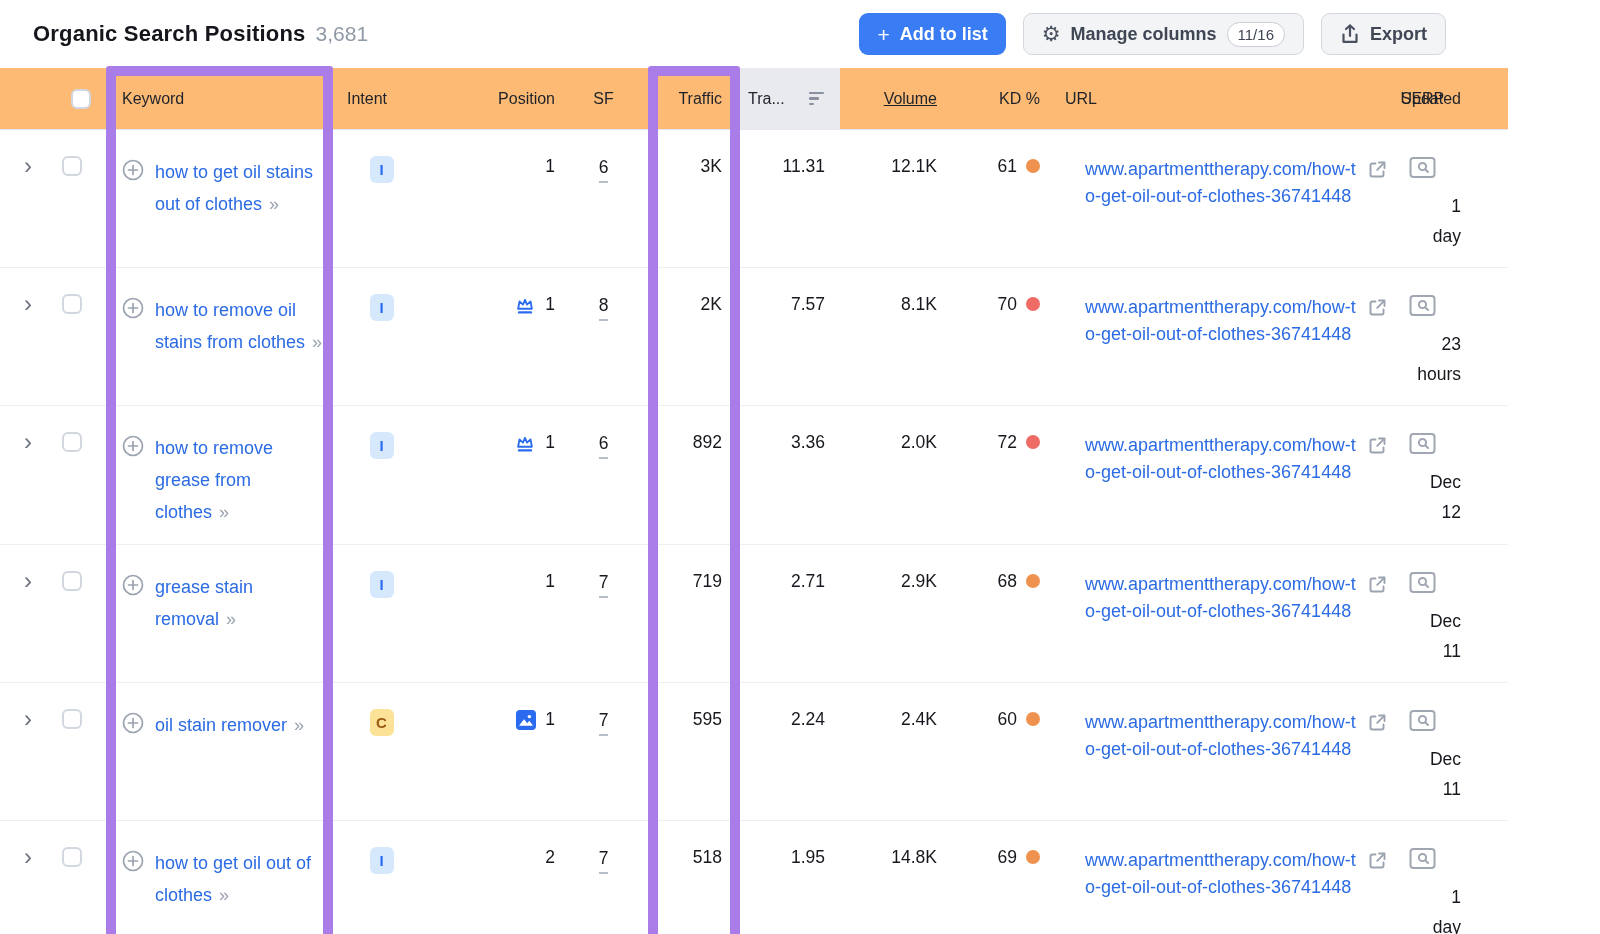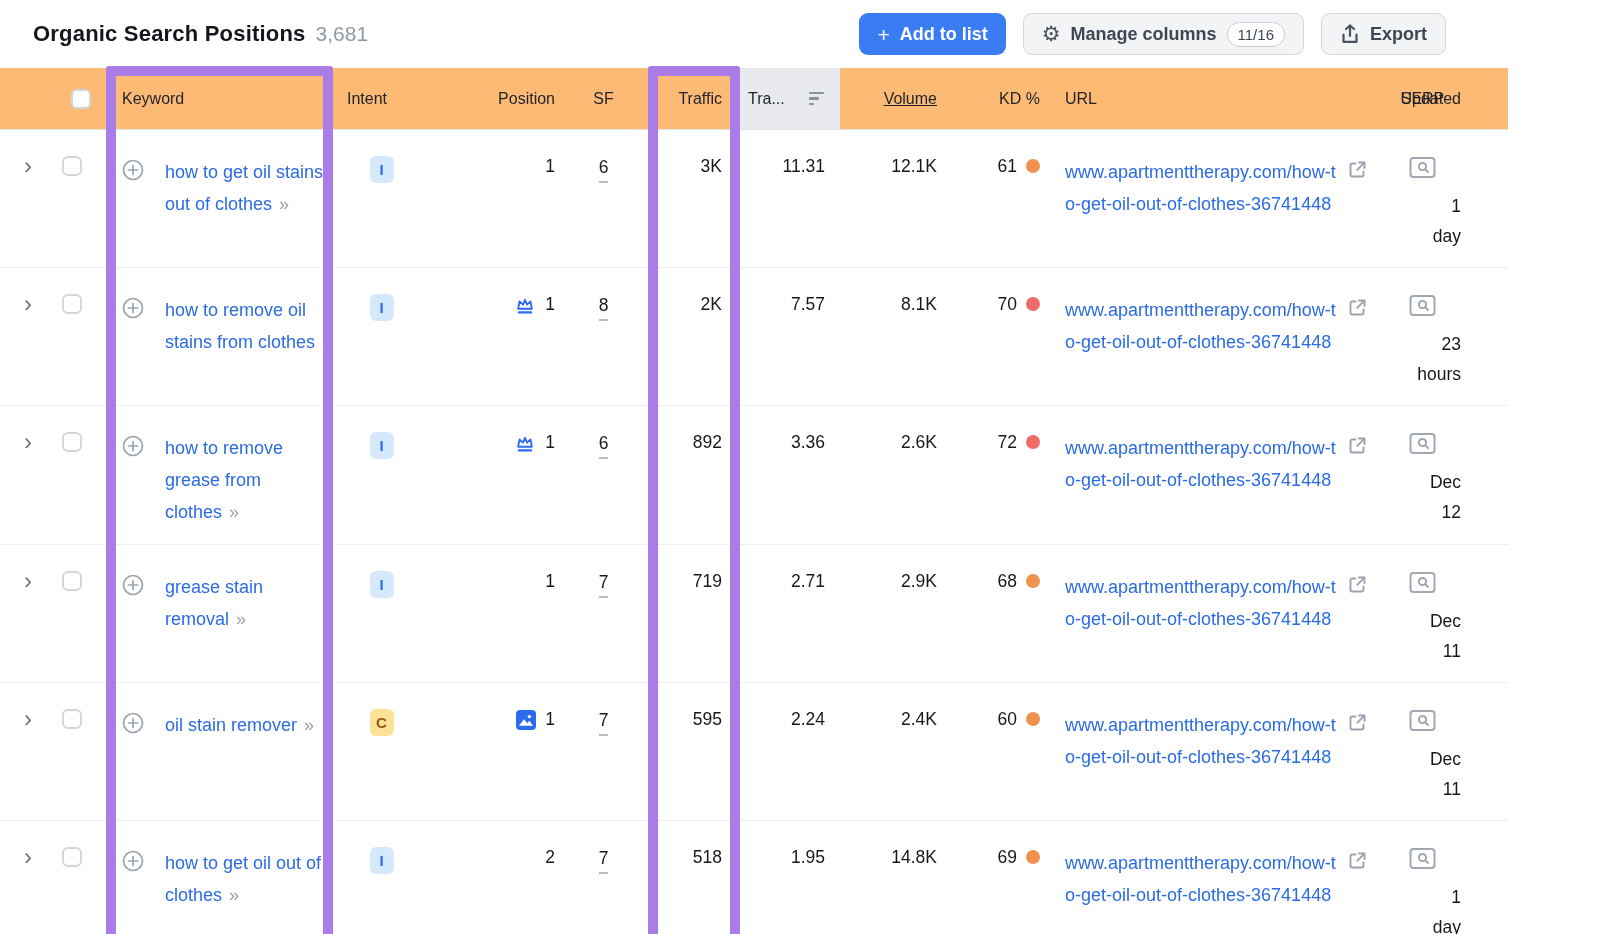--- a/index.html
+++ b/index.html
@@ -51,21 +51,21 @@
   .sort-icon i:nth-child(3){width:5px;}
   .cb{width:20px;height:20px;border:2px solid #d2d7df;border-radius:6px;background:#fff;display:inline-block;cursor:pointer;}
   
   .row{border-top:1px solid #edeff2;min-height:120px;font-size:17.5px;}
   .row:first-child{border-top:none;}
   .row .cell{display:flex;align-items:flex-start;padding-top:26px;padding-bottom:16px;}
   .c-expand{justify-content:center;}
   .chev{color:#6d737e;font-size:24px;line-height:20px;cursor:pointer;}
   .chev::before{content:"\203A";}
   .c-check{padding-left:6px;}
-  .c-keyword{padding-left:16px;gap:21px;}
+  .c-keyword{padding-left:16px;gap:11px;}
   .pluscircle{flex:none;margin-top:3px;cursor:pointer;}
   .pluscircle svg{display:block;}
   .kwtext{width:172px;font-size:18px;line-height:32px;}
   .kwlink{color:var(--link-blue);text-decoration:none;cursor:pointer;}
   .kwarrows{color:#9aa3af;font-size:18px;margin-left:7px;cursor:pointer;letter-spacing:-1px;}
   .kwarrows::before{content:"\00BB";}
   .c-intent{justify-content:center;}
   .intent-badge{width:24px;height:27px;border-radius:6px;display:flex;align-items:center;justify-content:center;
     font-size:15px;font-weight:700;}
   .intent-informational{background:var(--intent-info-bg);color:var(--intent-info-text);}
@@ -79,21 +79,21 @@
   .sflink{color:#16181d;text-decoration:none;border-bottom:2px dashed #b9bfc9;padding-bottom:3px;cursor:pointer;line-height:22px;}
   .c-traffic{justify-content:flex-end;padding-right:18px;}
   .c-trapct{justify-content:flex-end;padding-right:15px;}
   .c-volume{justify-content:flex-end;padding-right:13px;}
   .c-kd{justify-content:flex-end;padding-right:10px;gap:9px;}
   .kddot{width:14px;height:14px;border-radius:50%;margin-top:3px;flex:none;}
   .kd-orange{background:var(--kd-orange);}
   .kd-red{background:var(--kd-red);}
   .c-url{padding-left:15px;gap:8px;}
   .urllink{display:block;width:274px;color:var(--link-blue);text-decoration:none;cursor:pointer;
-    font-size:18px;line-height:32px;word-break:break-all;}
+    font-size:18px;line-height:27px;word-break:break-all;margin-left:20px;}
   .extlink{flex:none;margin-top:3px;cursor:pointer;}
   .extlink svg{display:block;}
   .c-serp{justify-content:center;}
   .serpicon{cursor:pointer;}
   .serpicon svg{display:block;}
   .c-updated{justify-content:flex-end;padding-right:47px;}
   .updated{display:inline-block;max-width:68px;text-align:right;line-height:30px;margin-top:35px;}
   
   .hl-box{position:absolute;top:66px;height:880px;border:10px solid var(--highlight-purple);
     border-radius:3px;pointer-events:none;z-index:5;}
@@ -308,21 +308,21 @@
         </svg>
       </span>
 
       <span class="posnum">1</span>
     </div>
     <div class="cell c-sf">
           <a class="sflink">6</a>
         </div>
     <div class="cell c-traffic">892</div>
     <div class="cell c-trapct">3.36</div>
-    <div class="cell c-volume">2.6K</div>
+    <div class="cell c-volume">2.0K</div>
     <div class="cell c-kd">
       <span class="kdnum">72</span>
       <span class="kddot kd-red"></span>
     </div>
     <div class="cell c-url">
       <a class="urllink">www.apartmenttherapy.com/how-to-get-oil-out-of-clothes-36741448</a>
       <span class="extlink">
         <svg width="21" height="21" viewBox="0 0 21 21" fill="none" stroke="#9aa3af" stroke-width="1.9" stroke-linecap="round" stroke-linejoin="round">
           <path d="M8.5 4.5 H5.2 C4.2 4.5 3.5 5.2 3.5 6.2 V15.8 C3.5 16.8 4.2 17.5 5.2 17.5 H14.8 C15.8 17.5 16.5 16.8 16.5 15.8 V12.5"></path>
           <path d="M12 3.5 H17.5 V9"></path>

